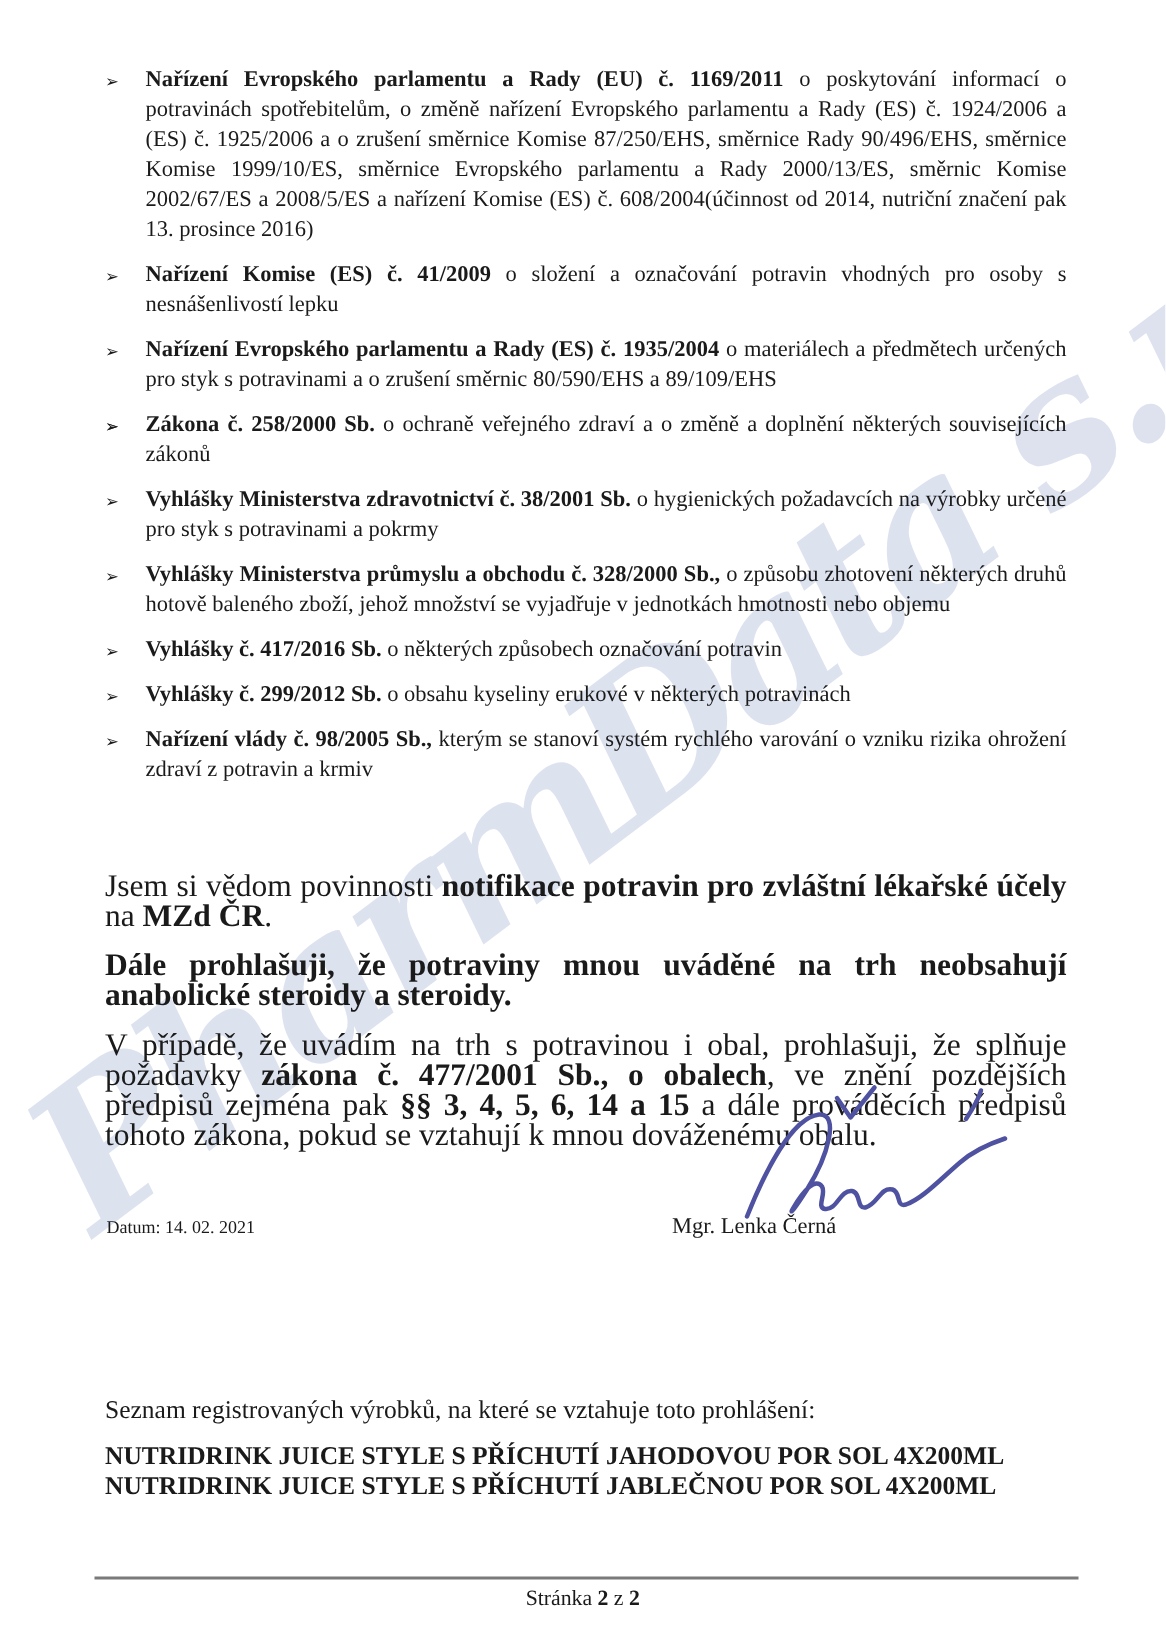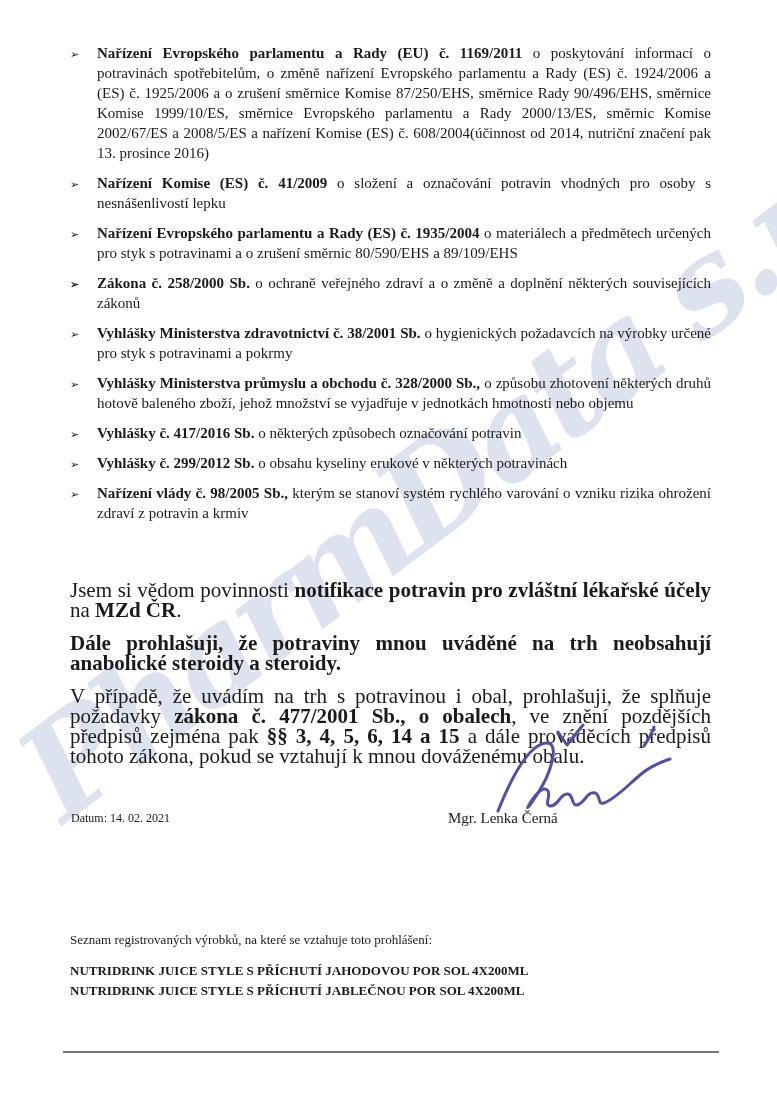--- a/index.html
+++ b/index.html
@@ -68,21 +68,21 @@
     width:205px; height:97px; z-index:1;
   }
   .signer {
     position:absolute; left:448px; top:808px;
     width:240px; text-align:left;
     font-size:15px; line-height:21px; z-index:1;
   }
 
   .products {
     position:absolute; left:70px; right:66px; top:930px;
-    font-size:13px; line-height:20px; z-index:1;
+    font-size:17px; line-height:20px; z-index:1;
   }
   .products-intro { margin-bottom:11px; }
   .product-line { font-weight:bold; }
 
   .footer-line {
     position:absolute; left:63px; right:58px; top:1051px;
     border-top:2px solid #7a7a7a; z-index:1;
   }
   .footer-text {
     position:absolute; left:0; right:0; top:1058px;
@@ -169,14 +169,15 @@
 
   <div class="products">
     <p class="products-intro">Seznam registrovaných výrobků, na které se vztahuje toto prohlášení:</p>
     <div class="product-lines">
         <div class="product-line">NUTRIDRINK JUICE STYLE S PŘÍCHUTÍ JAHODOVOU POR SOL 4X200ML</div>
         <div class="product-line">NUTRIDRINK JUICE STYLE S PŘÍCHUTÍ JABLEČNOU POR SOL 4X200ML</div>
       </div>
   </div>
 
   <div class="footer-line"></div>
+  <div class="footer-text"><span>Stránka </span><b>2</b><span> z </span><b>2</b></div>
 
 </div>
 
 </body></html>

